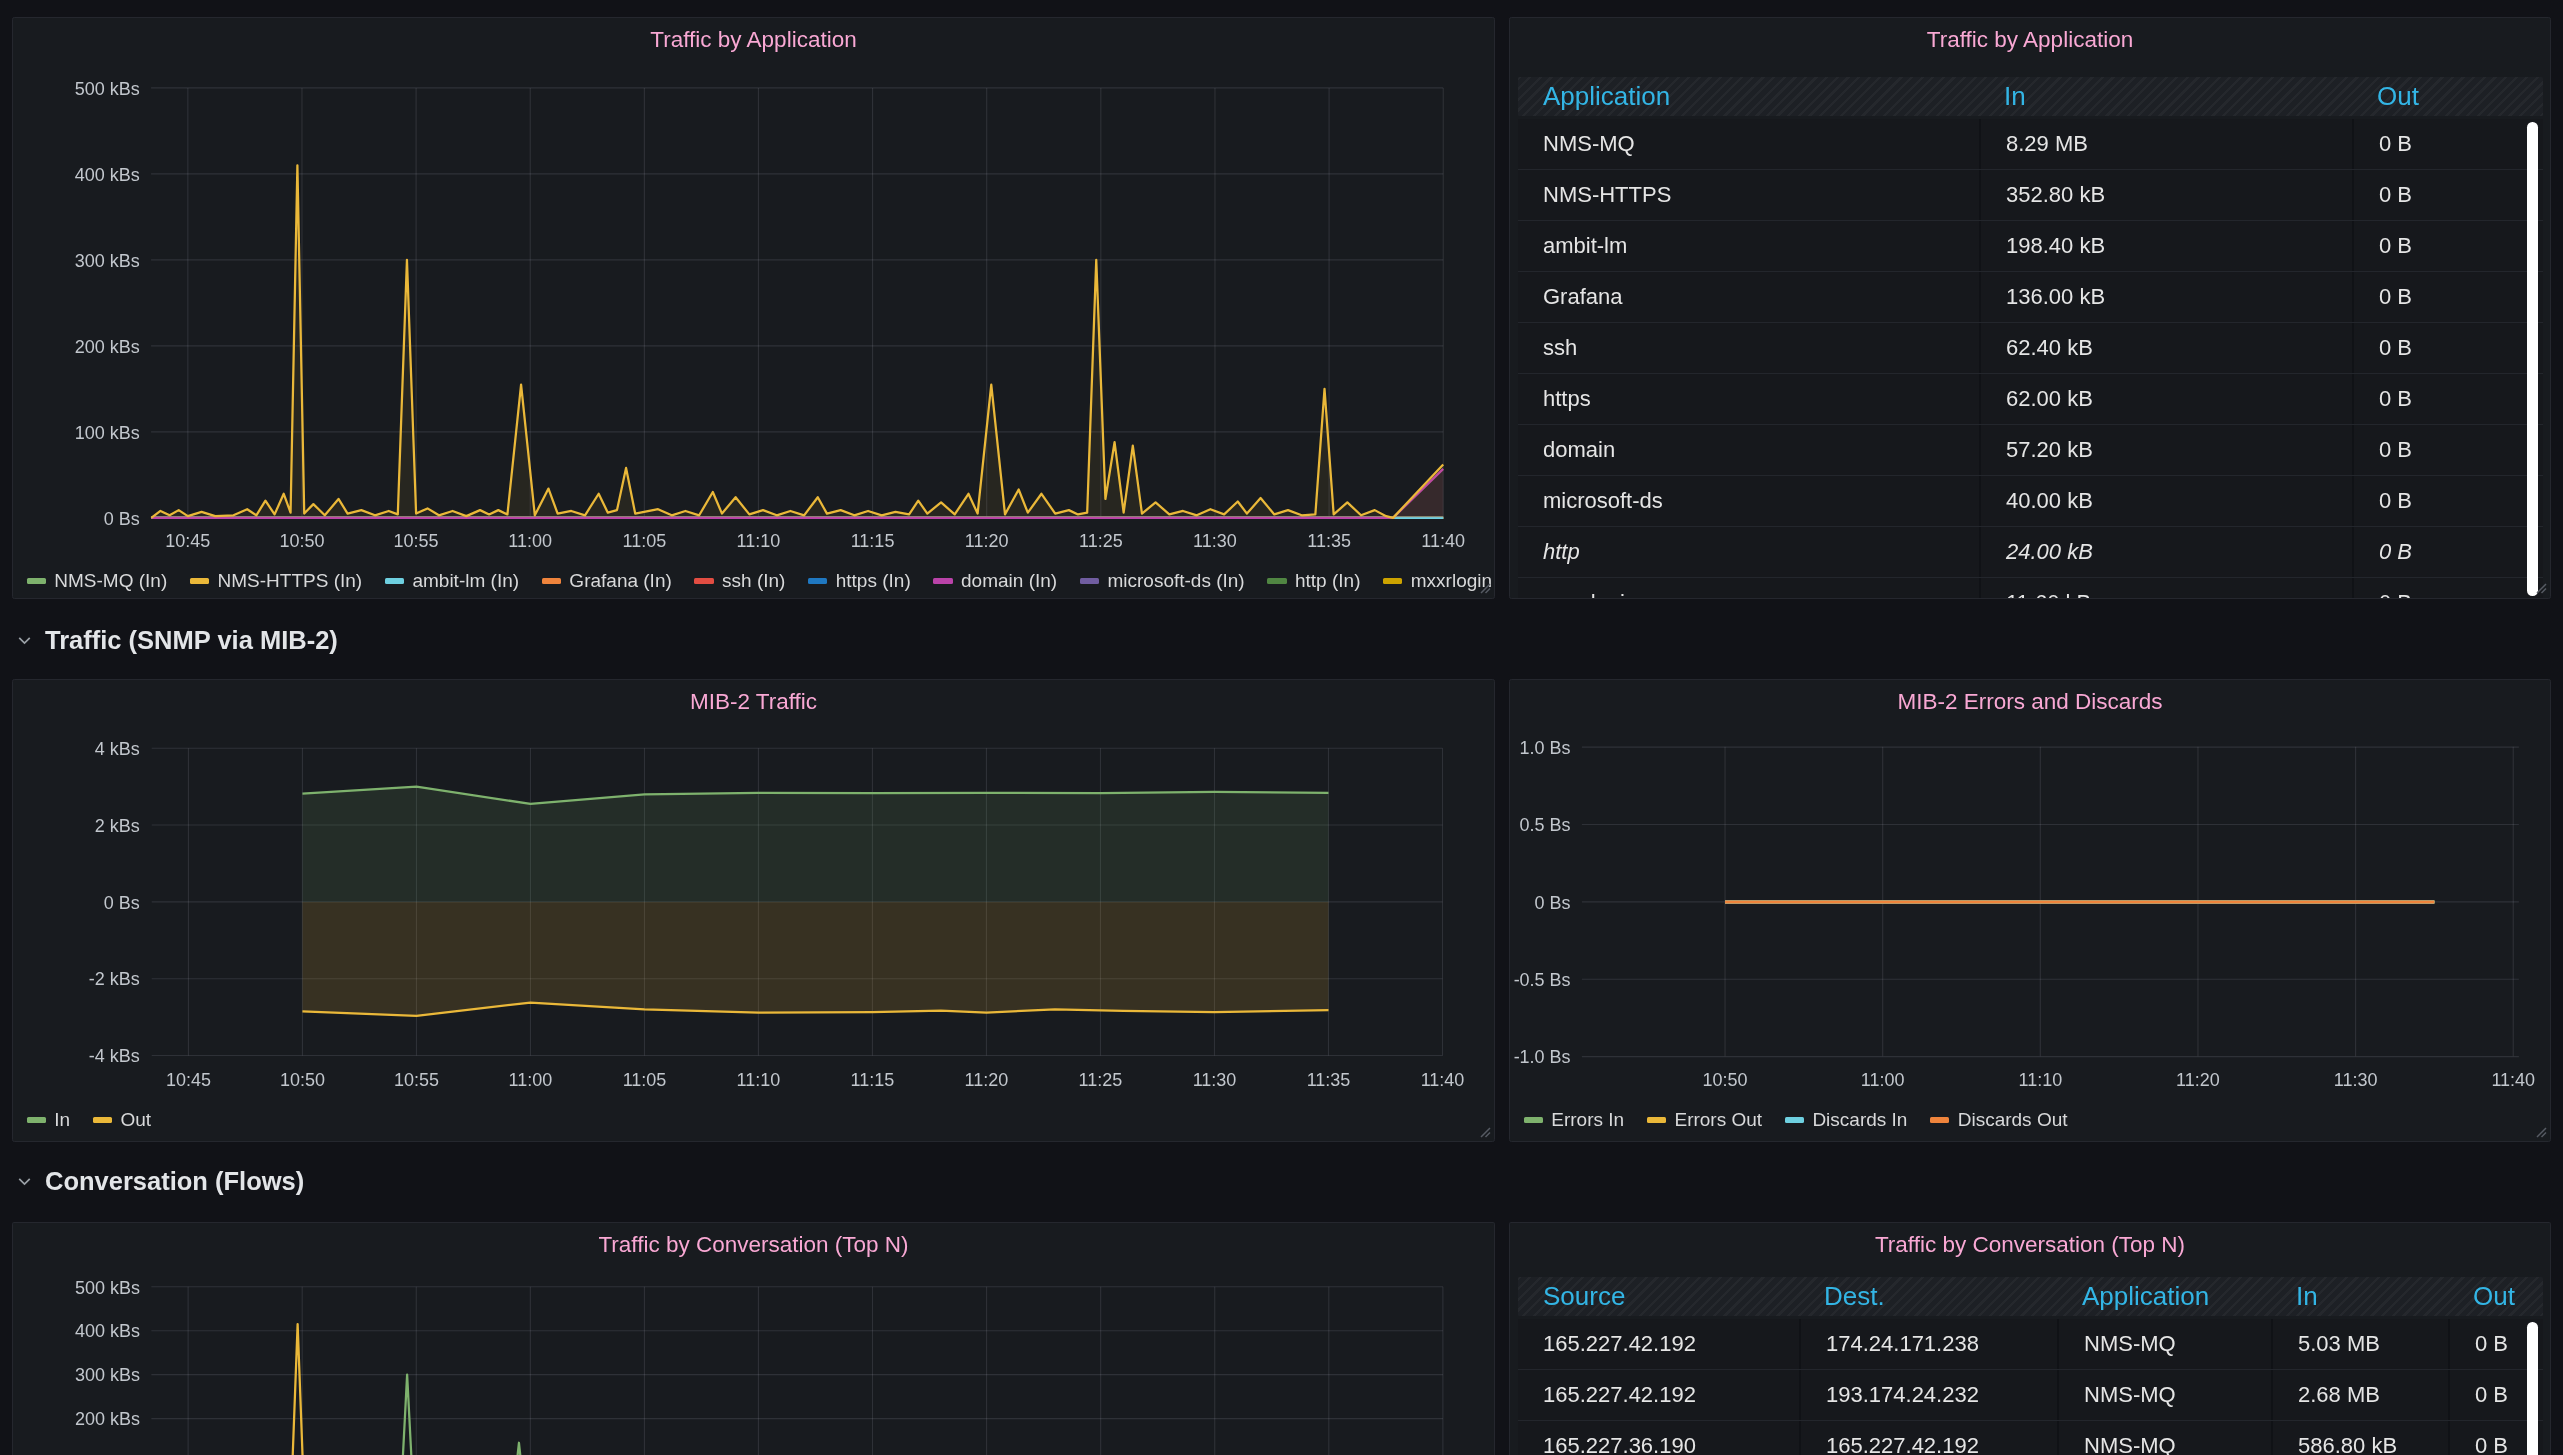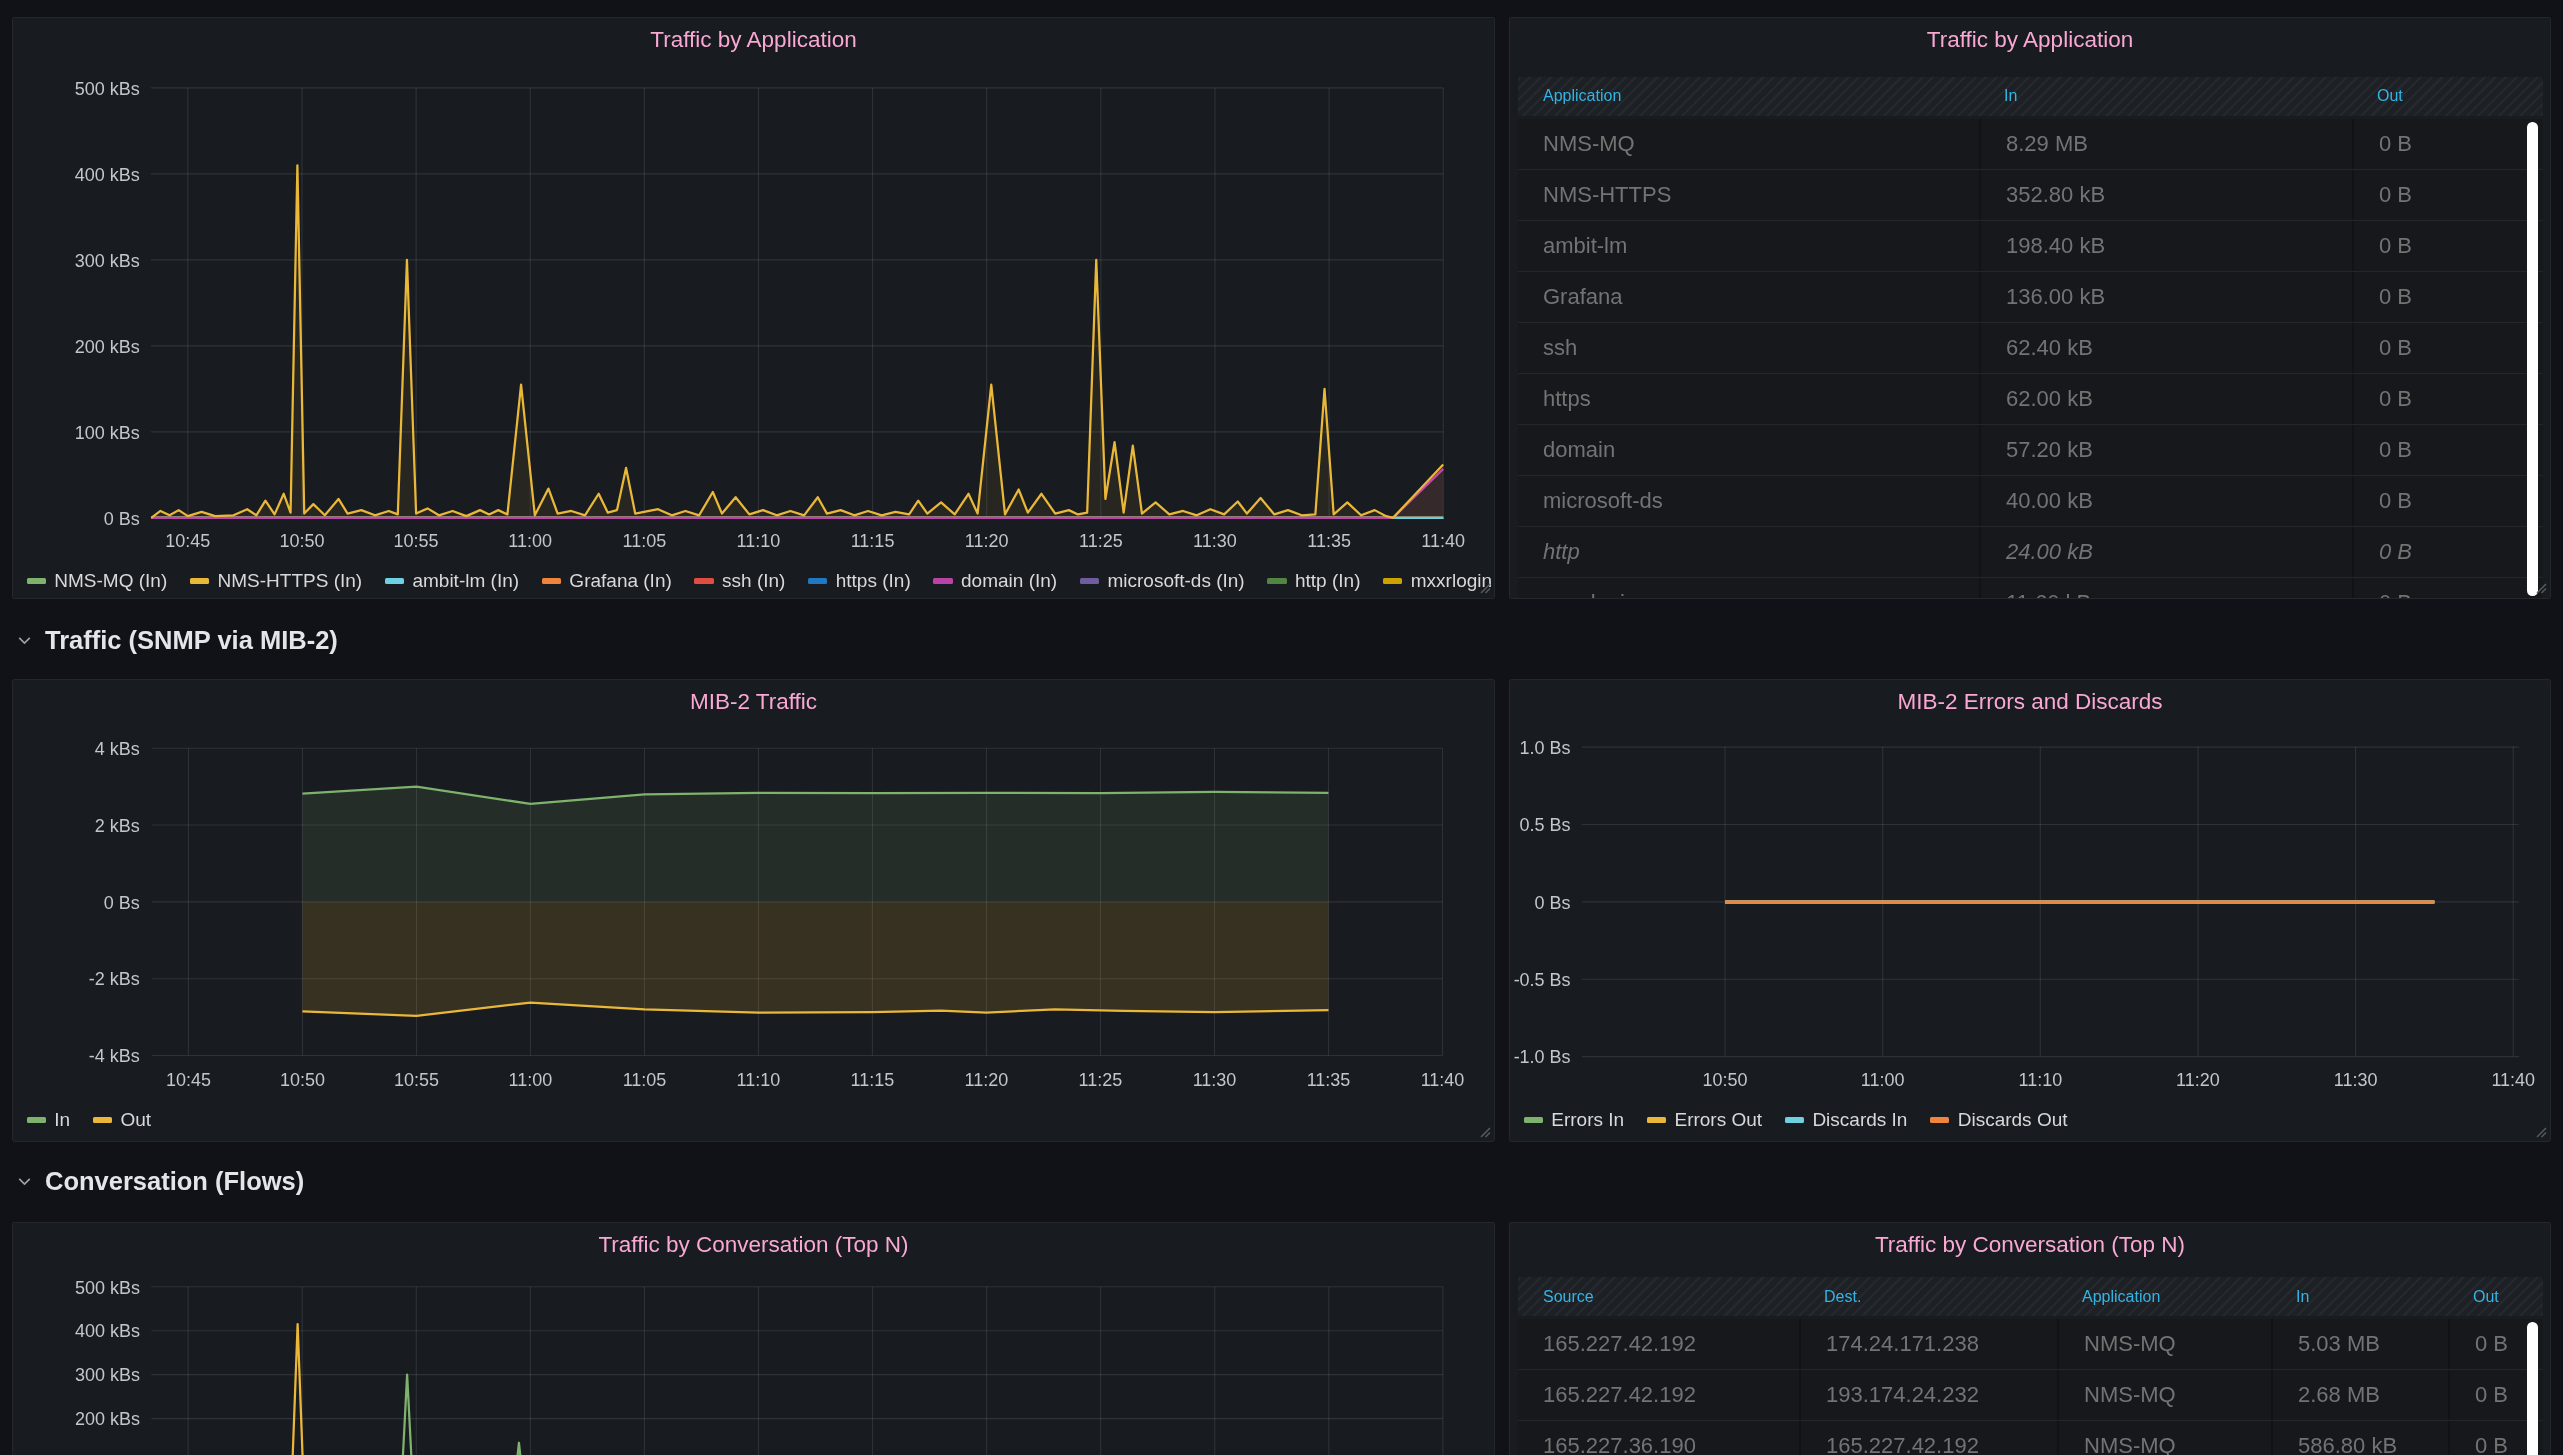--- a/index.html
+++ b/index.html
@@ -10,25 +10,25 @@
   .grid{stroke:rgba(204,204,220,0.13);stroke-width:1.5;}
   .ylab,.xlab{fill:#c2c7cd;font-size:24px;font-family:"Liberation Sans",sans-serif;}
   .legend{position:absolute;left:13.5px;display:flex;gap:22.5px;align-items:center;font-size:19px;color:#d8d9da;}
   .legend-item{display:flex;align-items:center;cursor:pointer;white-space:nowrap;}
   .legend-item .sw{display:inline-block;width:19.5px;height:6px;border-radius:1.5px;margin-right:8.3px;}
   .section{position:absolute;left:13.5px;display:flex;align-items:center;gap:10.5px;color:#e3e5e8;font-size:25.5px;font-weight:700;cursor:pointer;}
   .tbl{position:absolute;left:7.5px;right:7.5px;}
   .thead{display:grid;height:39px;align-items:center;border-radius:1.5px;
     background:#1d2025;
     background-image:repeating-linear-gradient(135deg,rgba(255,255,255,0.035) 0 2.3px,transparent 2.3px 7.5px);}
-  .th{font-size:16px;font-weight:500;color:#33b5e5;padding-left:25.5px;cursor:pointer;}
+  .th{font-size:26px;font-weight:500;color:#33b5e5;padding-left:25.5px;cursor:pointer;}
   .rows{margin-top:3px;}
   .tr{display:grid;height:50px;border-top:0.8px solid #23262c;background:#16181c;}
   .tr:first-child{border-top:none;}
-  .td{font-size:22px;color:#737373;display:flex;align-items:center;padding-left:25.5px;border-left:2.3px solid #101216;}
+  .td{font-size:22px;color:#e5e5e5;display:flex;align-items:center;padding-left:25.5px;border-left:2.3px solid #101216;}
   .td.first{border-left:none;}
   .sb{position:absolute;width:11.3px;border-radius:5.3px;background:#ffffff;}
   .rsz{position:absolute;right:3px;bottom:3px;}
 </style>
 </head>
 <body>
 
 <div class="panel" style="left:12px;top:16.5px;width:1483px;height:582px;">
   <div class="panel-title">Traffic by Application</div>
   <svg class="chart" width="1482" height="581" viewBox="0 0 1975 774">

